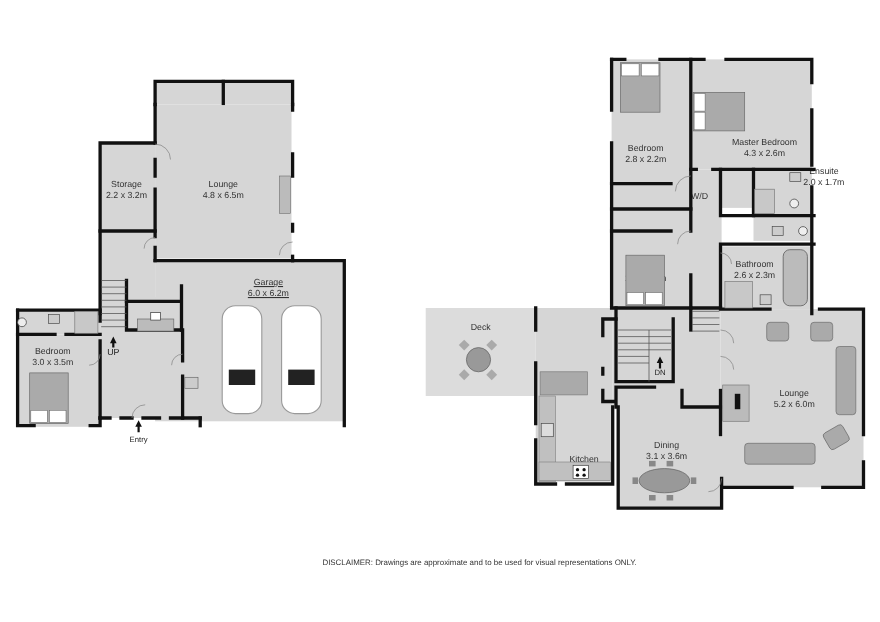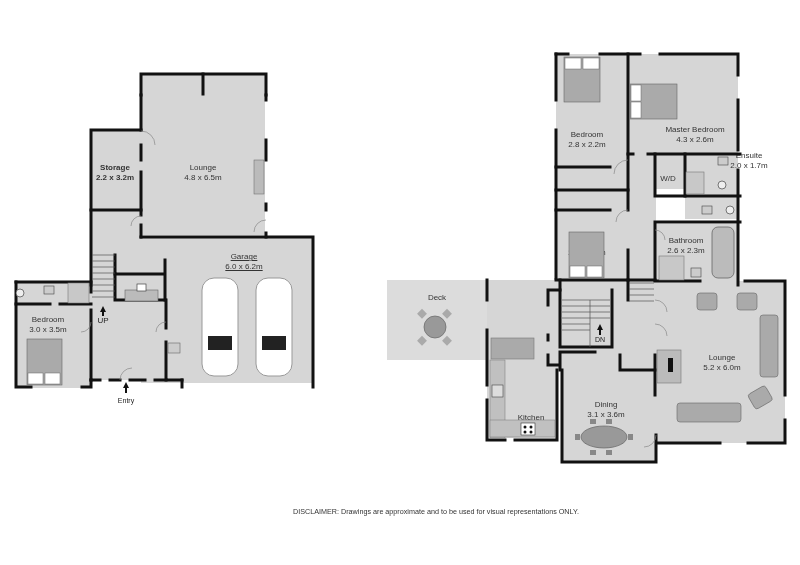--- a/index.html
+++ b/index.html
@@ -27,21 +27,21 @@
     <div class="room" style="left:115px;top:270px;width:50px;height:40px;"></div>
     <div class="room" style="left:91px;top:310px;width:75px;height:70px;"></div>
     <div class="room" style="left:141px;top:238px;width:172px;height:145px;"></div>
     <div class="room" style="left:16px;top:282px;width:75px;height:22px;"></div>
     <div class="room" style="left:16px;top:304px;width:75px;height:84px;"></div>
 
     <div class="label" style="left:203px;top:163px;">
       <span>Lounge</span>
       <span class="dim">4.8 x 6.5m</span>
     </div>
-    <div class="label" style="left:115px;top:163px;font-weight:bold;">
+    <div class="label" style="left:115px;top:163px;">
       <span>Storage</span>
       <span class="dim">2.2 x 3.2m</span>
     </div>
     <div class="label" style="left:244px;top:252px;text-decoration:underline;">
       <span>Garage</span>
       <span class="dim">6.0 x 6.2m</span>
     </div>
     <div class="label" style="left:48px;top:315px;">
       <span>Bedroom</span>
       <span class="dim">3.0 x 3.5m</span>
@@ -65,21 +65,21 @@
     <div class="room" style="left:655px;top:281px;width:130px;height:162px;"></div>
 
     <div class="label" style="left:587px;top:130px;">
       <span>Bedroom</span>
       <span class="dim">2.8 x 2.2m</span>
     </div>
     <div class="label" style="left:695px;top:125px;">
       <span>Master Bedroom</span>
       <span class="dim">4.3 x 2.6m</span>
     </div>
-    <div class="label" style="left:668px;top:174px;">
+    <div class="label" style="left:636px;top:174px;">
       <span>W/D</span>
     </div>
     <div class="label" style="left:709px;top:151px;margin-left:40px;">
       <span>Ensuite</span>
       <span class="dim">2.0 x 1.7m</span>
     </div>
     <div class="label" style="left:587px;top:238px;">
       <span>Bedroom</span>
       <span class="dim">2.8 x 3.6m</span>
     </div>

